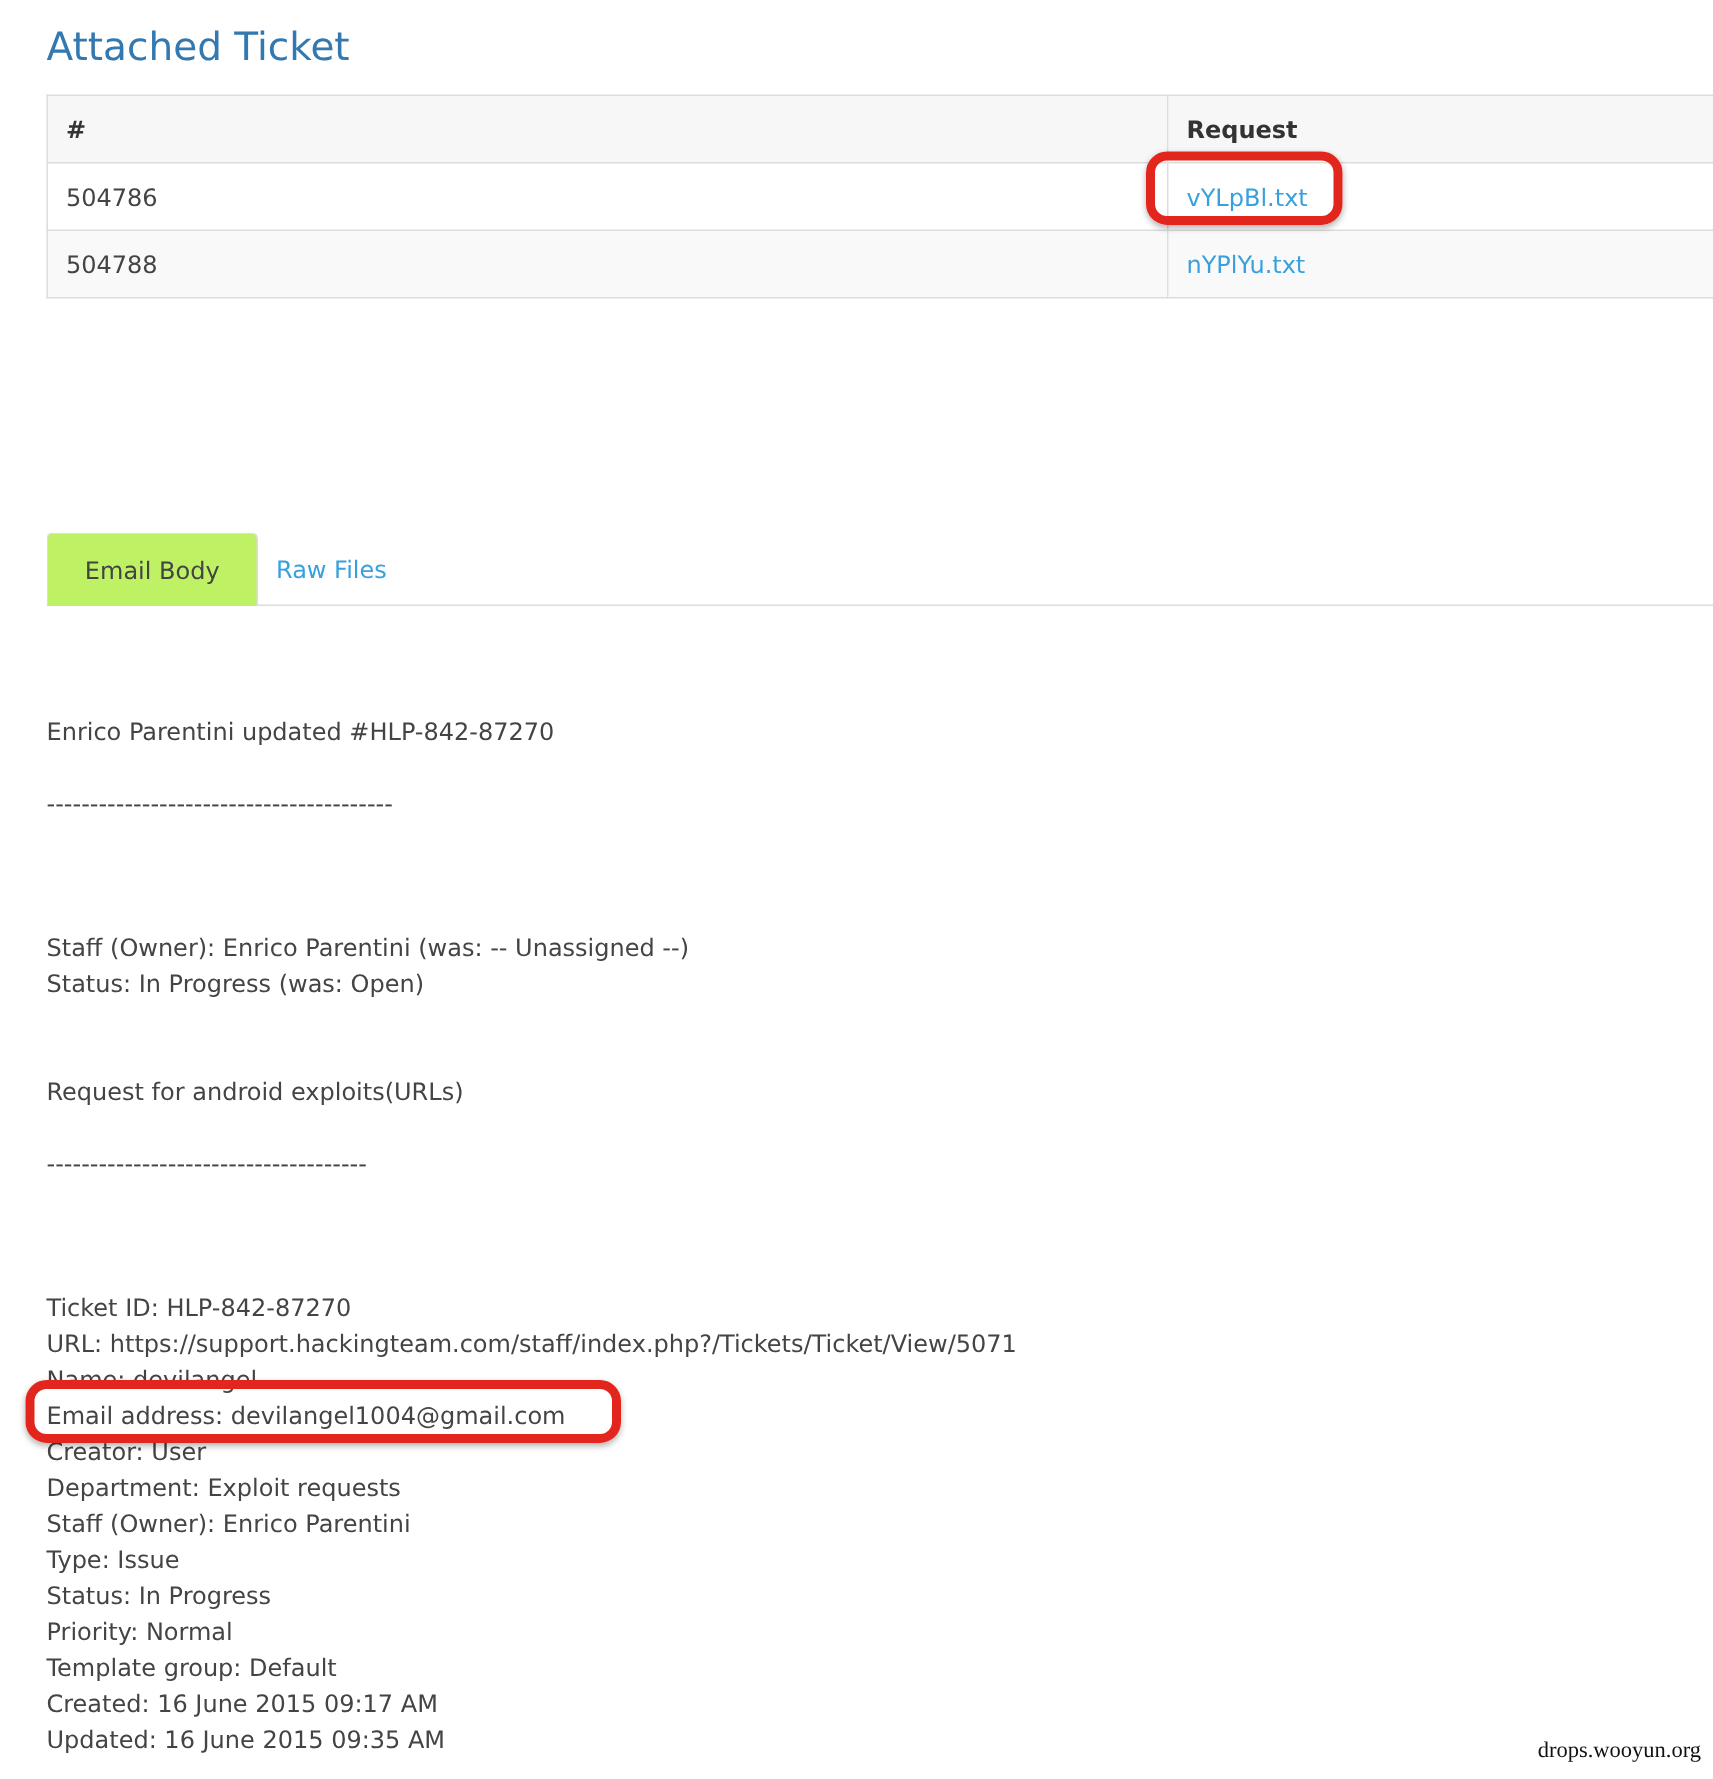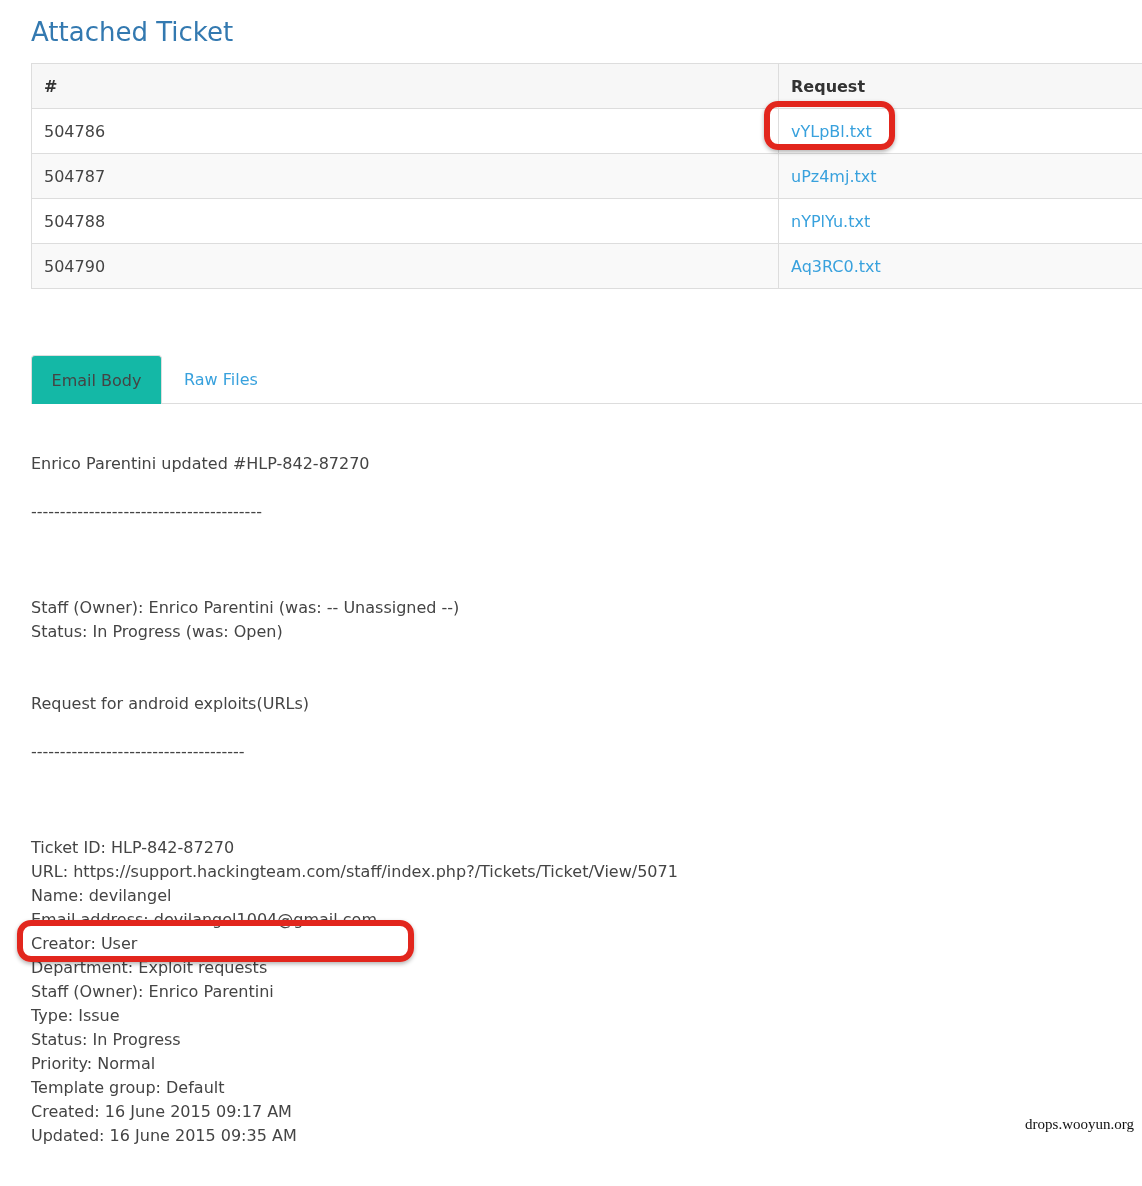--- a/index.html
+++ b/index.html
@@ -35,54 +35,54 @@
   }
   .attachments th:last-child,.attachments td:last-child{border-right:none;}
   .attachments tbody tr:nth-child(even) td{background:#f9f9f9;}
   .attachments tbody tr:nth-child(odd) td{background:#ffffff;}
   .file-link{color:#38a1dd;text-decoration:none;cursor:pointer;}
 
   
   .tabbar{position:absolute;left:0;top:355px;width:1142px;height:49px;}
   .tab-line{position:absolute;left:31px;right:0;bottom:0;height:1px;background:#dddddd;z-index:1;}
   .tab.active{
-    position:absolute;left:31px;top:0;width:131px;height:49px;
-    box-sizing:border-box;background:#14b8a6;
+    position:absolute;left:31px;top:0;width:141px;height:49px;
+    box-sizing:border-box;background:#bef264;
     border:1px solid #dddddd;border-bottom:none;
     border-radius:4px 4px 0 0;
     display:flex;align-items:center;justify-content:center;
     font-size:16px;color:#444444;z-index:2;cursor:default;
   }
   .tab-link{
     position:absolute;left:184px;top:0;height:48px;
     display:flex;align-items:center;
     font-size:16px;color:#38a1dd;text-decoration:none;cursor:pointer;z-index:2;
   }
 
   
   .email-body{
-    position:absolute;left:31px;top:452px;margin:0;
+    position:absolute;left:31px;top:476px;margin:0;
     font-family:"DejaVu Sans", sans-serif;
     font-size:16px;line-height:24px;color:#444444;
     white-space:pre;z-index:1;
   }
 
   
   .hl-box{
     position:absolute;box-sizing:border-box;
     border:6px solid #e2261d;border-radius:14px;
     box-shadow:0 2px 4px rgba(0,0,0,0.30);
     z-index:3;pointer-events:none;
   }
   .hl-filename{left:764px;top:101px;width:131px;height:49px;}
   .hl-email{left:17px;top:920px;width:397px;height:42px;}
 
   
   .watermark{
-    position:absolute;right:8px;top:1116px;
+    position:absolute;right:8px;top:1159px;
     font-family:"Liberation Serif", serif;
     font-size:15px;color:#111111;
   }
 </style>
 </head>
 <body>
 
 <div class="screen">
 
   <h1 class="page-title">Attached Ticket</h1>
@@ -97,30 +97,22 @@
         <th>#</th>
         <th>Request</th>
       </tr>
     </thead>
     <tbody>
       <tr>
         <td>504786</td>
         <td><a href="#" class="file-link">vYLpBl.txt</a></td>
       </tr>
       <tr>
-        <td>504787</td>
-        <td><a href="#" class="file-link">uPz4mj.txt</a></td>
-      </tr>
-      <tr>
         <td>504788</td>
         <td><a href="#" class="file-link">nYPlYu.txt</a></td>
-      </tr>
-      <tr>
-        <td>504790</td>
-        <td><a href="#" class="file-link">Aq3RC0.txt</a></td>
       </tr>
     </tbody>
   </table>
 
   <div class="tabbar">
     <div class="tab-line"></div>
     <div class="tab active">
       <span>Email Body</span>
     </div>
     <a href="#" class="tab-link">Raw Files</a>

